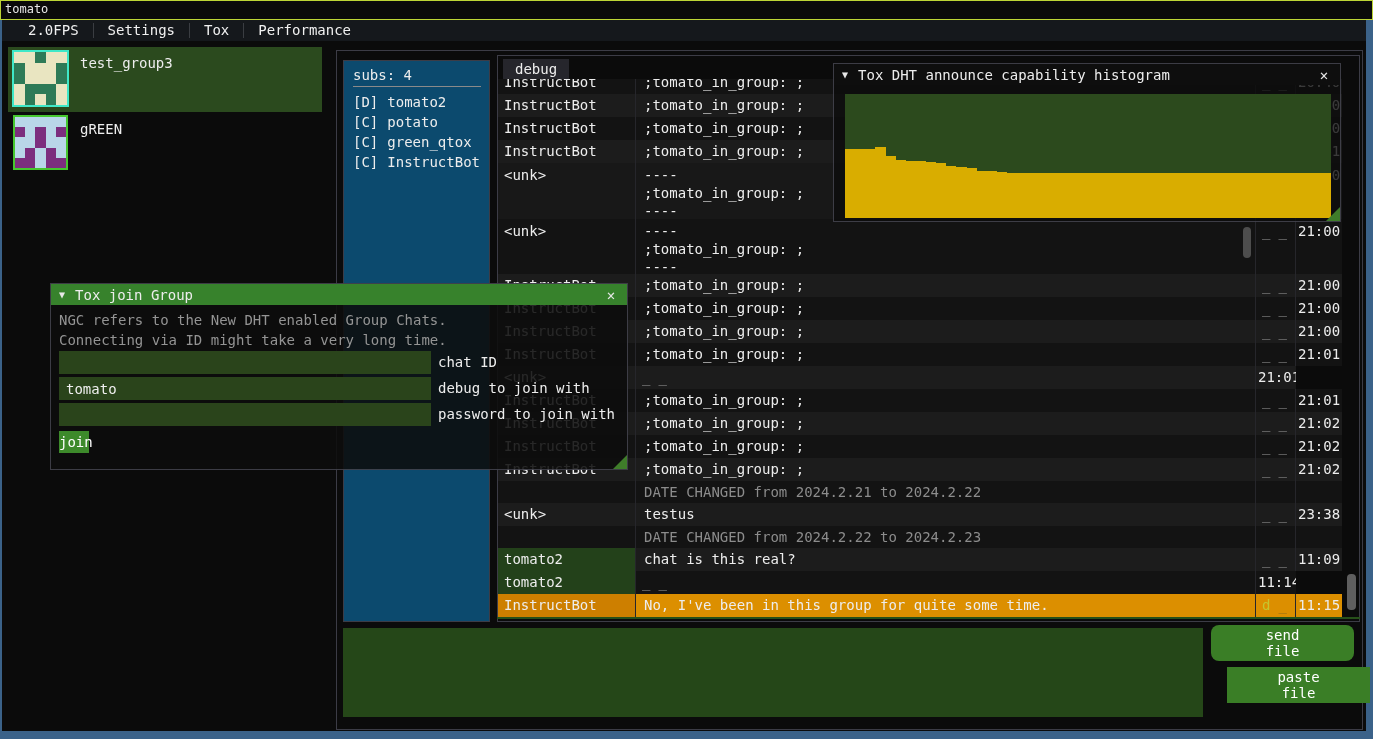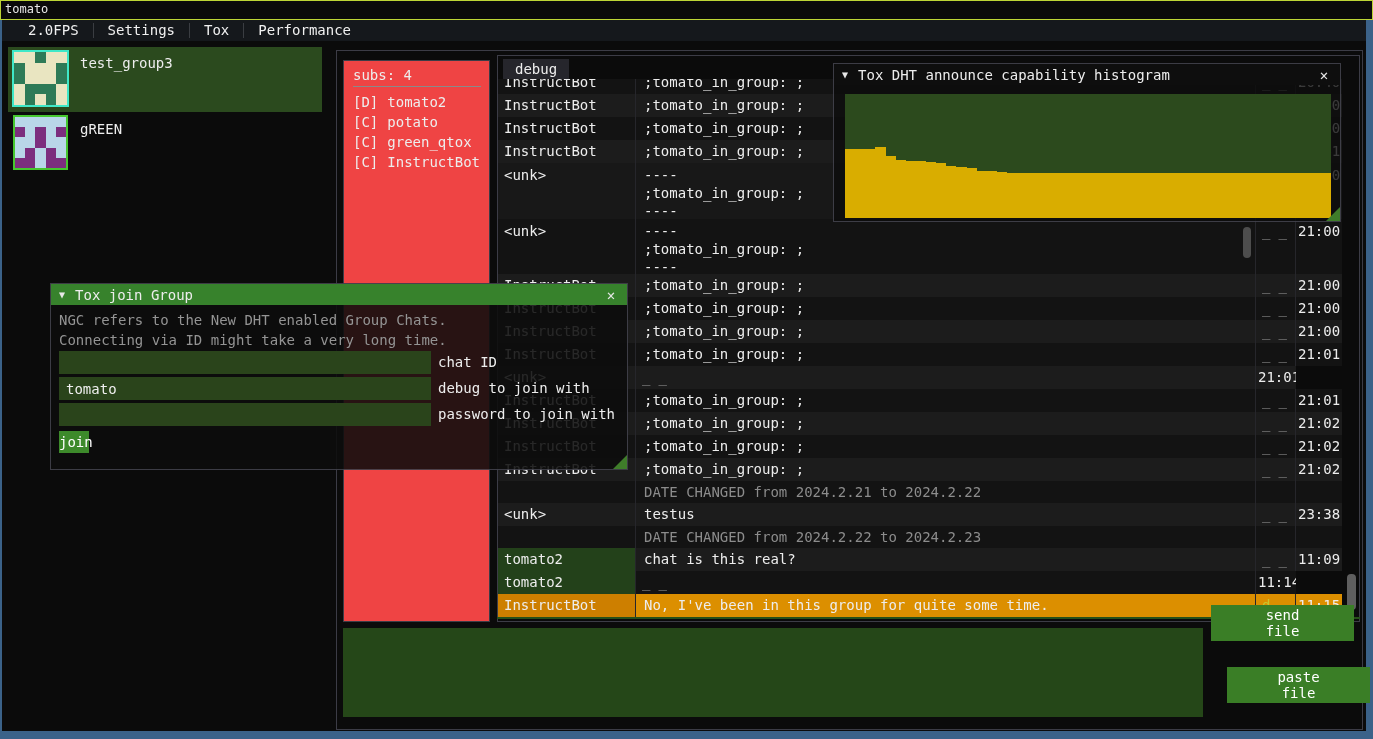--- a/index.html
+++ b/index.html
@@ -27,21 +27,21 @@
   .g1{ top:47px; height:65px; } .g2{ top:113px; height:57px; }
   .avatar{ position:absolute; display:grid; grid-template-columns:repeat(5,1fr); grid-template-rows:repeat(5,1fr);
            width:57px; height:57px; border:2px solid #fff; }
   .av1{ left:4px; top:3px; } .av2{ left:5px; top:2px; width:55px; height:55px; }
   .gname{ position:absolute; left:72px; top:8px; }
 
   
   .main-frame{ position:absolute; left:336px; top:50px; width:1027px; height:680px; border:1px solid #3c3c46; }
 
   
-  .subs{ position:absolute; left:343px; top:60px; width:147px; height:562px; border:1px solid #3c3c46; background:#ef4444; }
+  .subs{ position:absolute; left:343px; top:60px; width:147px; height:562px; border:1px solid #3c3c46; background:#0c4a6e; }
   .subs-title{ position:absolute; left:9px; top:6px; }
   .subs-sep{ position:absolute; left:9px; top:25px; width:128px; height:1px; background:#8a8a8a; }
   .subs-item{ position:absolute; left:9px; width:135px; height:20px; line-height:20px; white-space:nowrap; }
   .subs-item .tag{ margin-right:9px; }
 
   
   .chatwin{ position:absolute; left:497px; top:55px; width:863px; height:567px; border:1px solid #3c3c46; background:#0b0b0b; overflow:hidden; }
   .tab{ position:absolute; left:5px; top:3px; height:20px; padding:0 12px; line-height:20px; background:#26262c; }
   .rows{ position:absolute; left:0; top:23px; width:861px; overflow:hidden; }
   .r{ display:grid; grid-template-columns:138px 620px 40px 46px 1fr; --rb:#131313; }
@@ -67,21 +67,21 @@
   .sb-thumb{ position:absolute; border-radius:4px; background:#5f5f5f; }
   .sb-main{ left:1347px; top:574px; width:9px; height:36px; }
   .sb-inline{ left:1243px; top:227px; width:8px; height:31px; background:#4d4d4d; }
 
   
   .composer-input{ position:absolute; left:343px; top:628px; width:860px; height:89px; background:#254718;
                    border:none; resize:none; color:#ededed; font:inherit; padding:4px 6px; }
   .filebtn{ position:absolute; left:1211px; width:143px; height:36px; background:#3a7e26; color:#fff;
             display:flex; align-items:center; justify-content:center; text-align:center;
             white-space:pre-line; line-height:16px; font:inherit; border:none; }
-  .btn-send{ top:605px; } .btn-paste{ top:667px;margin-left:16px; }
+  .btn-send{ top:625px;border-radius:8px; } .btn-paste{ top:667px;margin-left:16px; }
 
   
   .fwin{ position:absolute; border:1px solid rgba(120,120,140,.45); }
   .fwin .tbar{ height:21px; display:flex; align-items:center; padding:0 8px; gap:10px; }
   .fwin .tbar .ttl{ flex:1; }
   .fwin .closex{ width:16px; text-align:center; color:#e8e8e8; }
   .collapse{ font-size:10px; color:#e8e8e8; }
   .grip{ position:absolute; right:0; bottom:0; width:0; height:0;
          border-left:14px solid transparent; border-bottom:14px solid #3f7d2a; }
 

